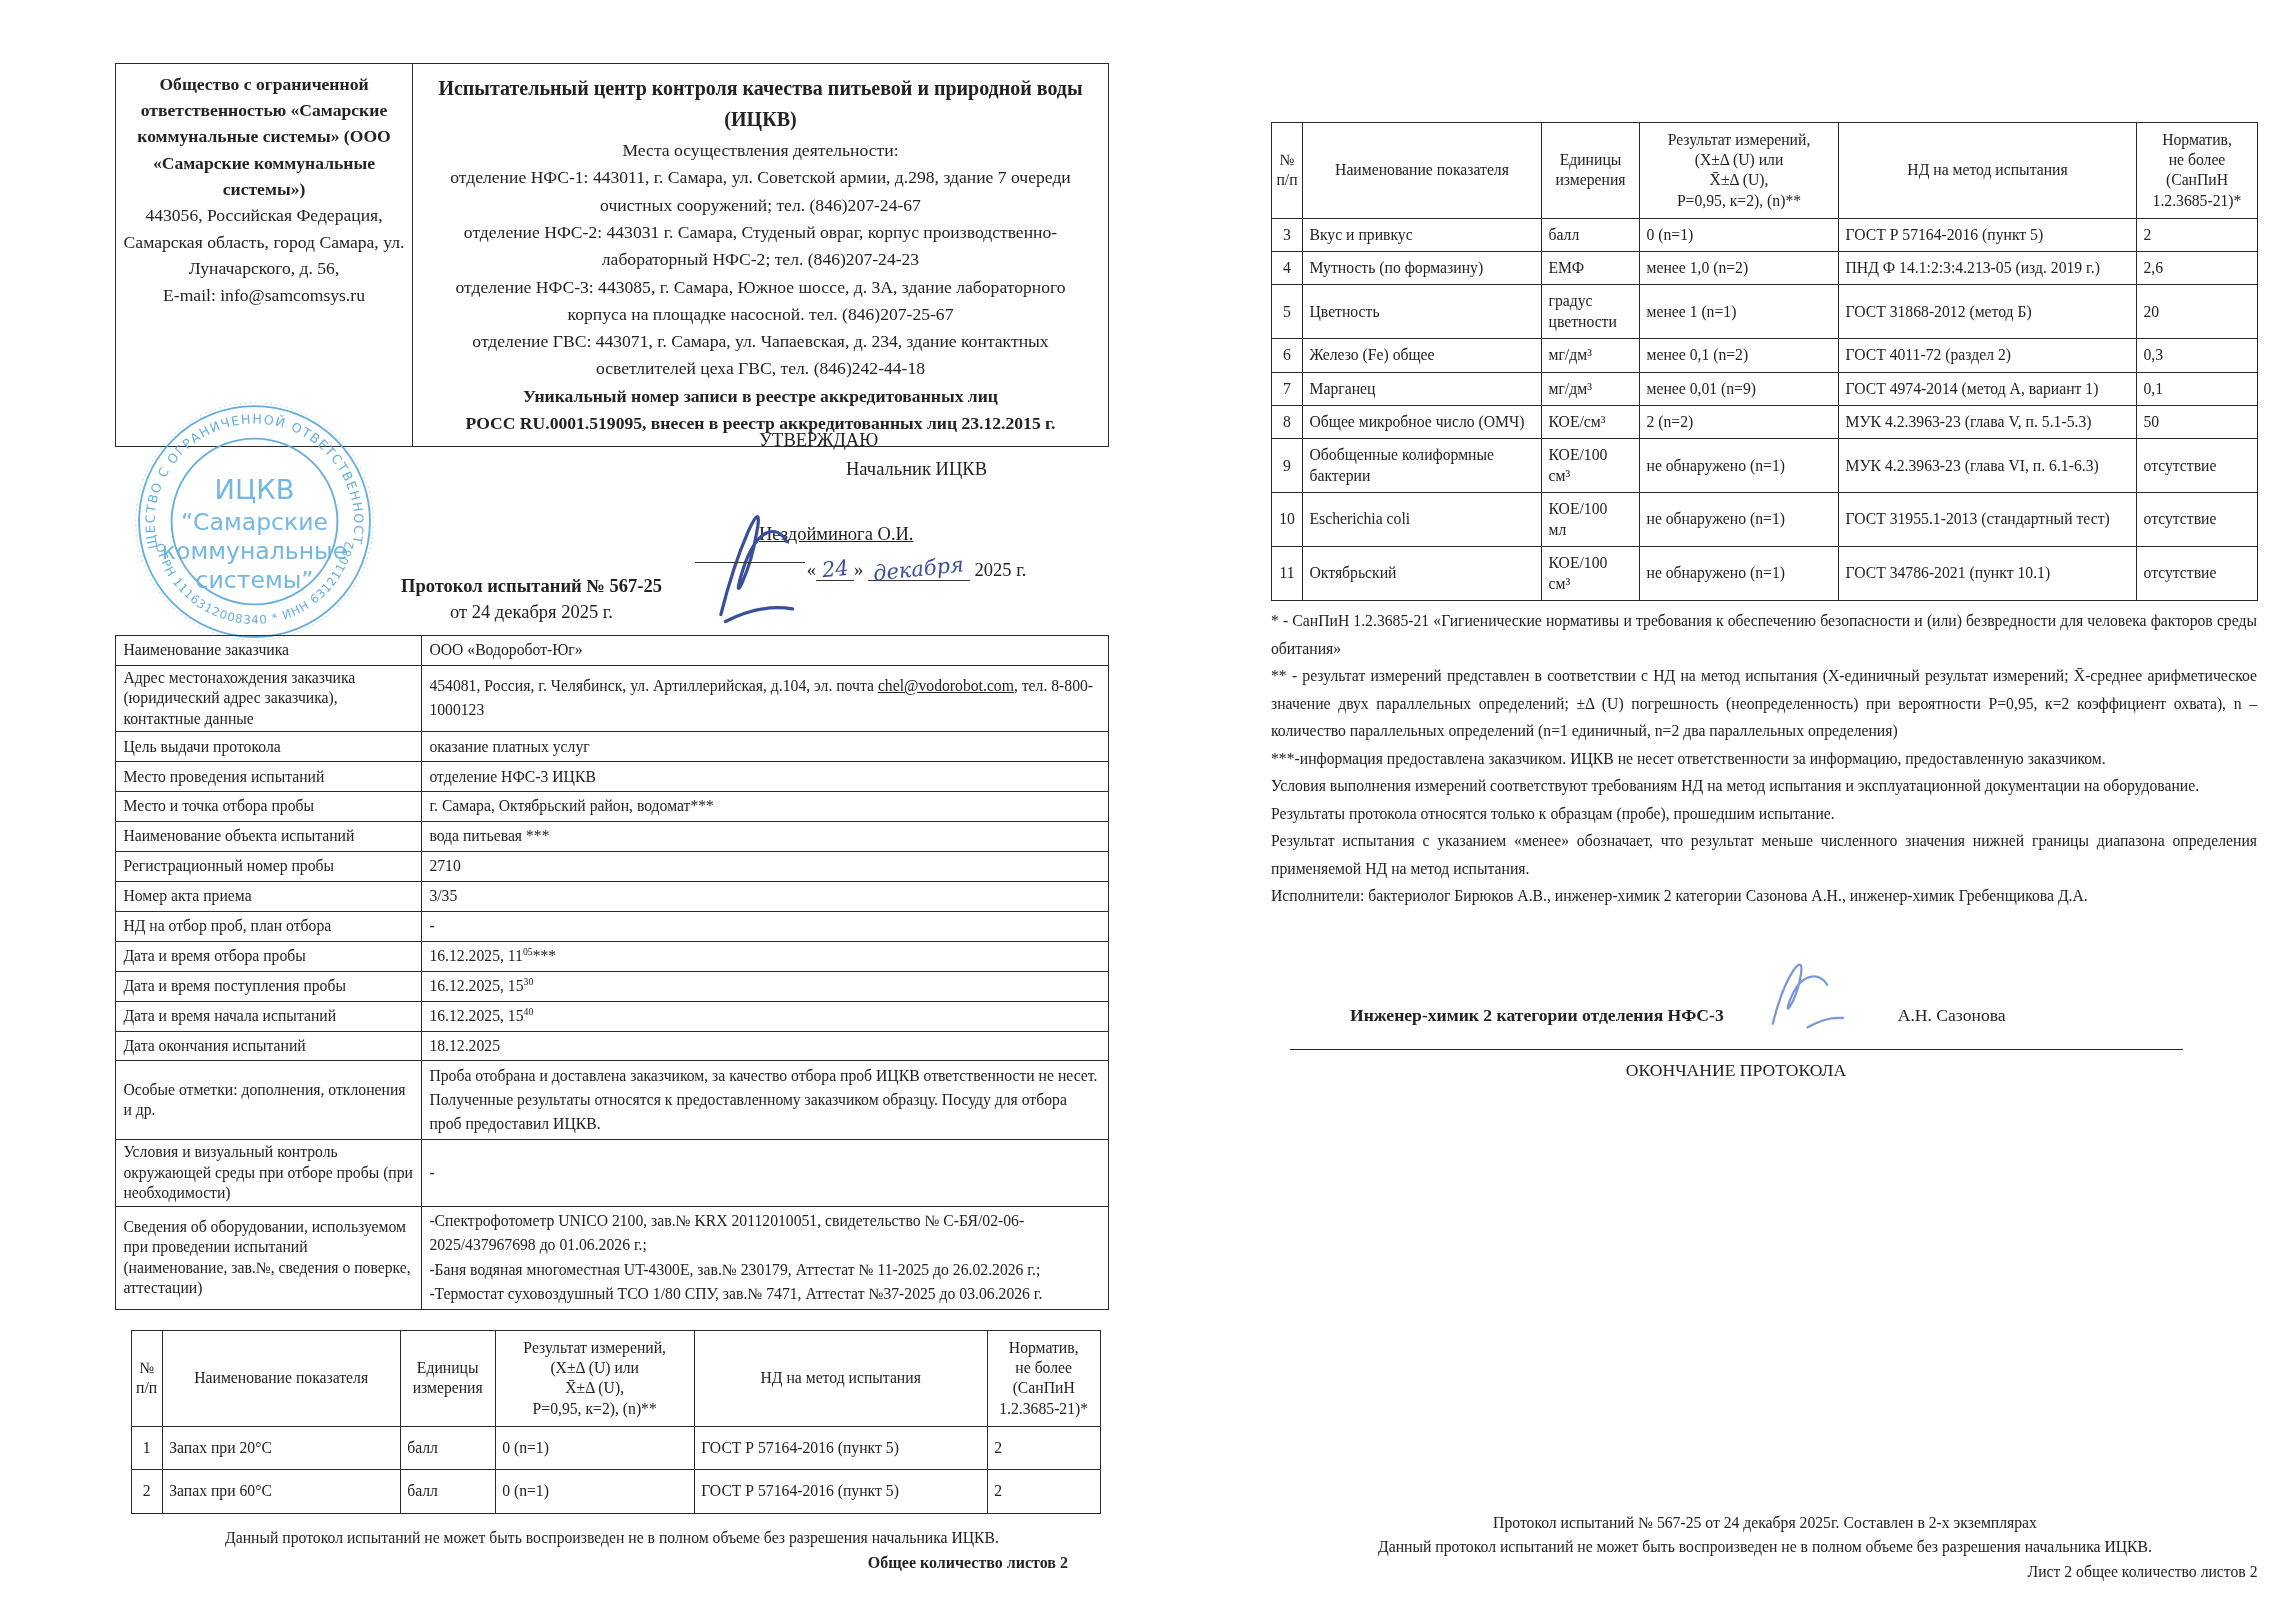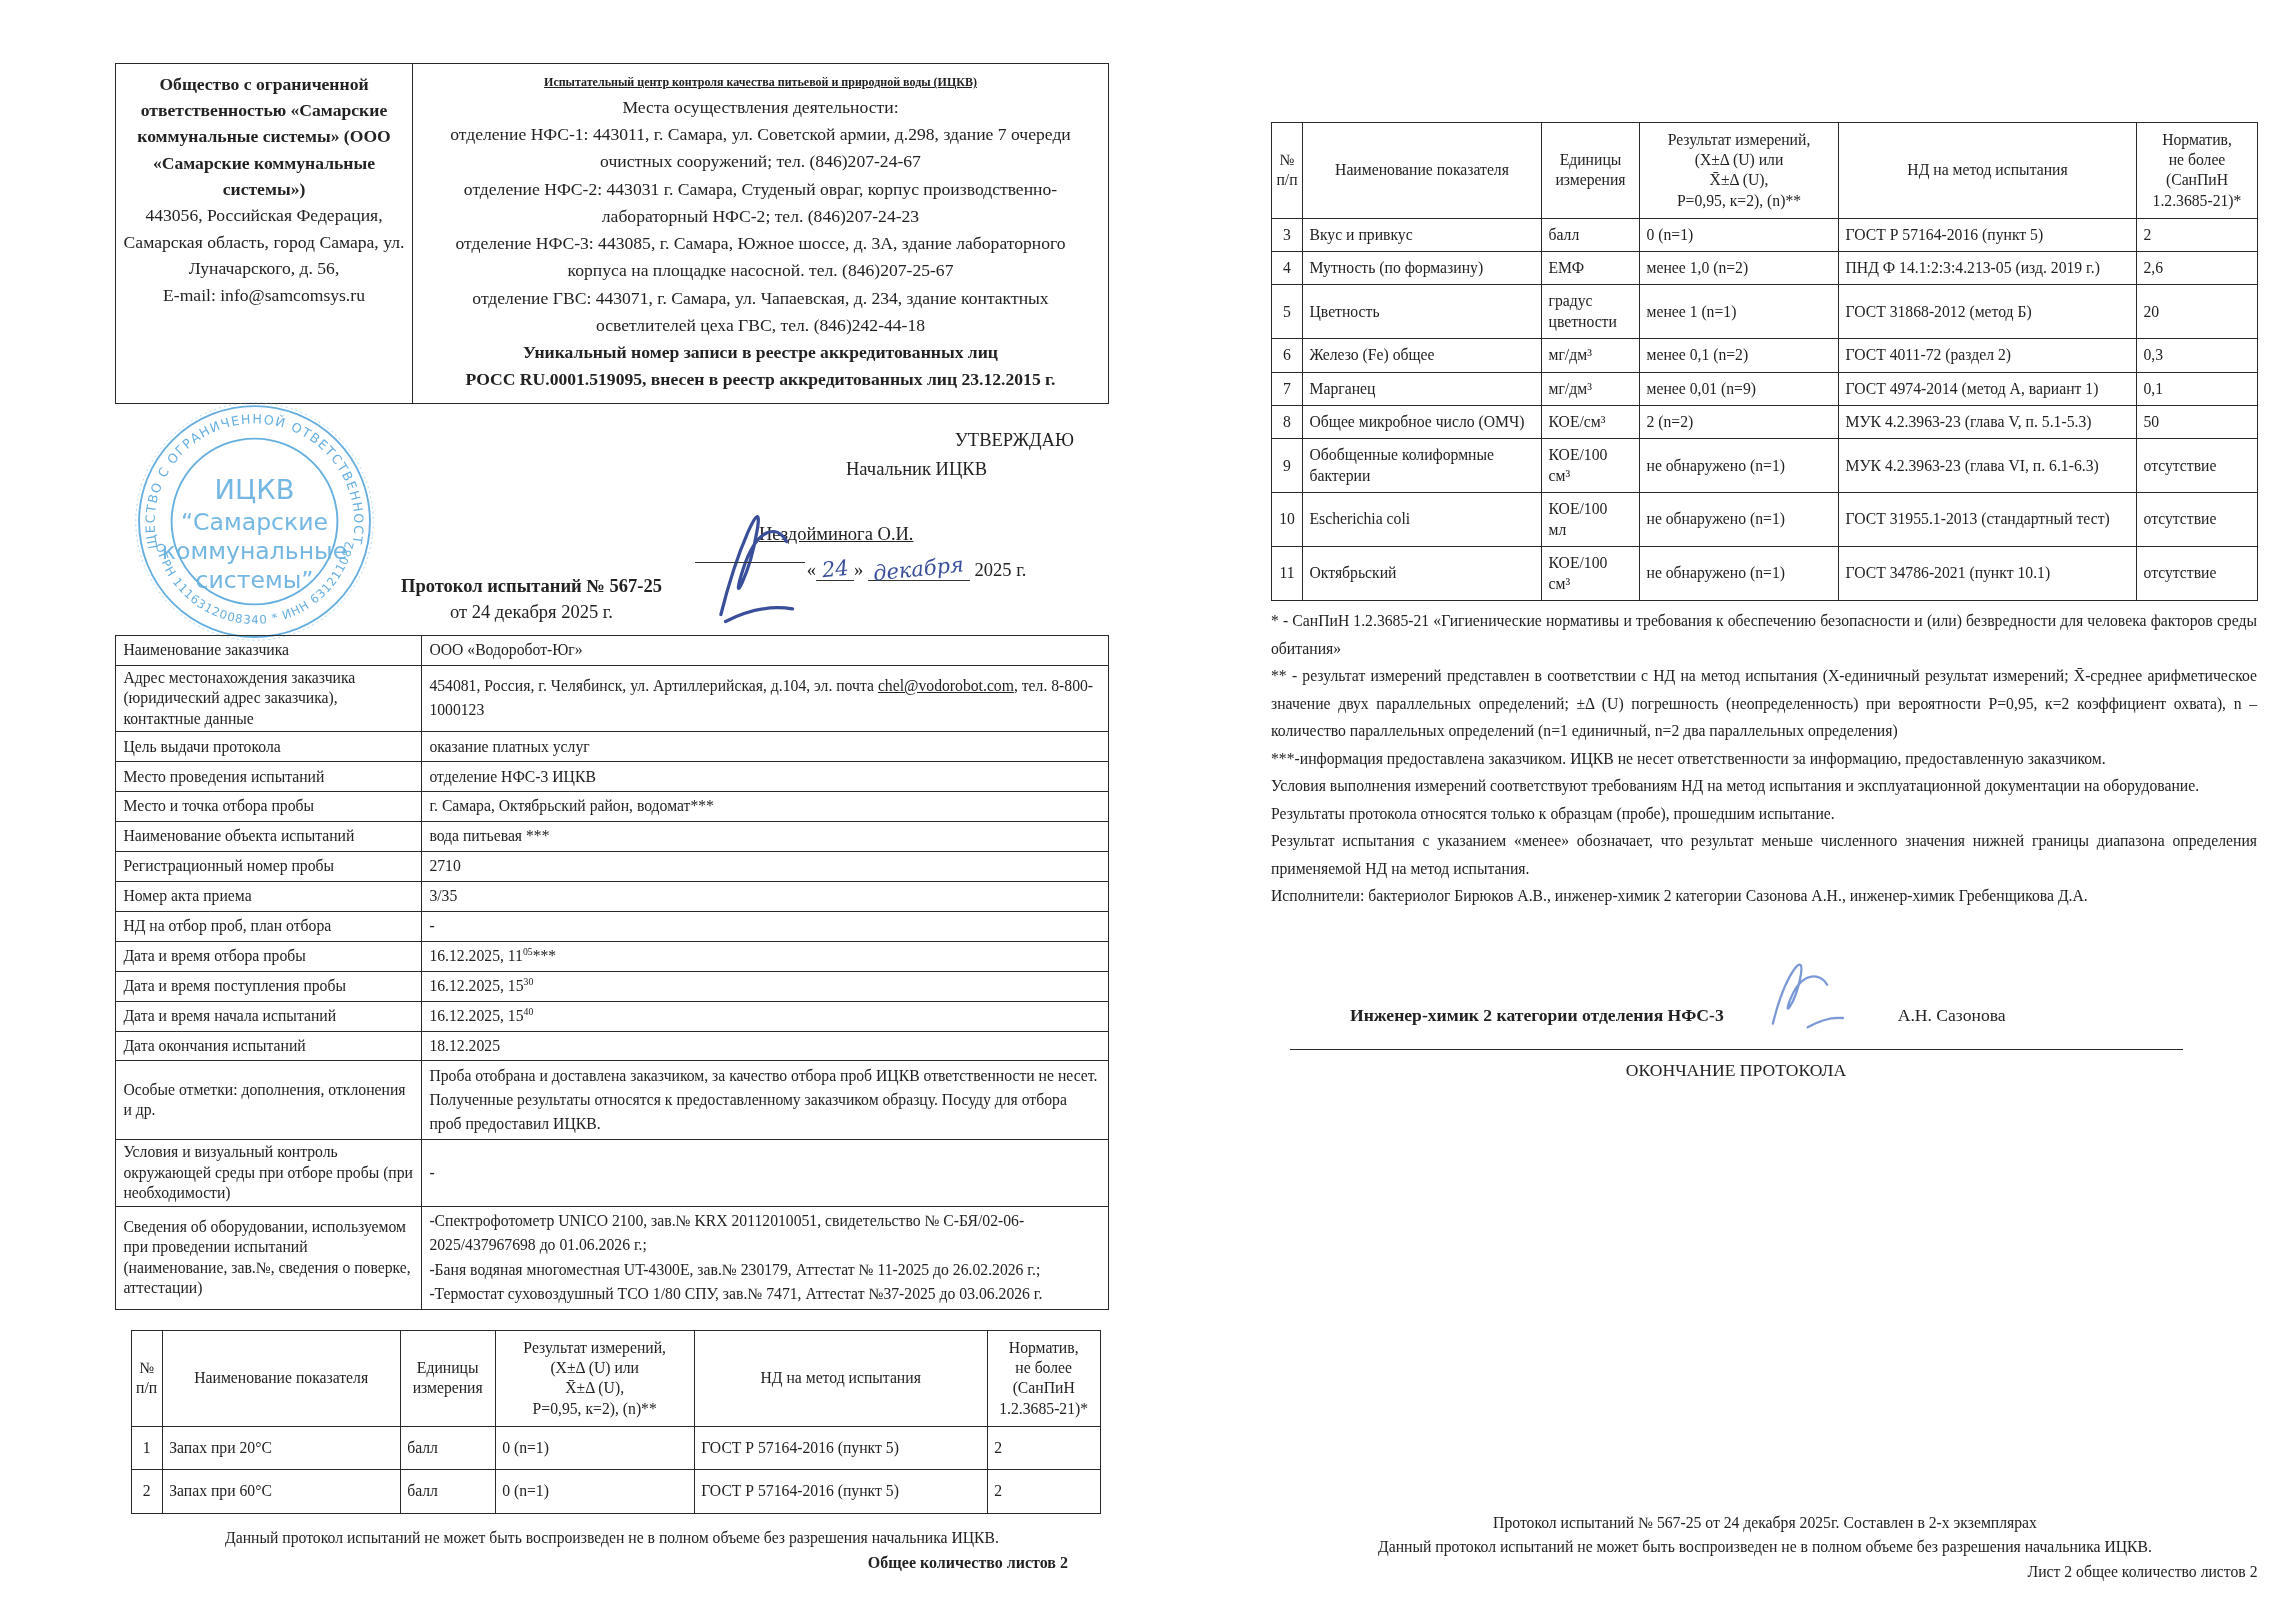--- a/index.html
+++ b/index.html
@@ -7,28 +7,28 @@
          font-family:"Liberation Serif",serif;color:#222;overflow:hidden;}
   .pre{white-space:pre-line;}
   .b{font-weight:bold;}
 
   
   .hdr{position:absolute;left:115px;top:63px;width:994px;display:flex;
        border:1.9px solid #2a2a2a;box-sizing:border-box;background:#fff;}
   .hdr-left{width:297px;border-right:1.4px solid #2a2a2a;box-sizing:border-box;
             padding:6.5px 4.6px;text-align:center;font-size:17.6px;line-height:1.5;}
   .hdr-right{flex:1;padding:9.3px 18.5px;text-align:center;font-size:17.6px;line-height:1.55;}
-  .hdr-right .t{font-weight:bold;font-size:12px;margin-bottom:1.9px;text-decoration:underline;}
+  .hdr-right .t{font-weight:bold;font-size:20px;margin-bottom:1.9px;}
 
   
   .stamp{position:absolute;left:132px;top:399px;width:245px;height:245px;opacity:.92;}
 
   
   .approve{position:absolute;left:759px;top:428px;width:315px;font-size:18.5px;line-height:1.3;}
-  .approve .a1{text-align:right;}
+  .approve .a1{text-align:left;}
   .approve .a2{text-align:center;margin-top:4.6px;}
   .approve .a3{text-align:left;margin-top:41px;padding-right:18.5px;text-decoration:underline;}
   .approve .a4{text-align:center;margin-top:12px;}
   .uline{display:inline-block;border-bottom:1.4px solid #333;padding:0 5.6px;line-height:1.05;}
   .hand{font-style:italic;color:#3a4f9b;display:inline-block;transform:rotate(-6deg);
         font-size:21px;font-family:"DejaVu Serif",serif;}
   .sigline1{position:absolute;left:695px;top:562px;width:110px;border-top:1.9px solid #333;}
   .sig1{position:absolute;left:693px;top:462px;}
 
   

